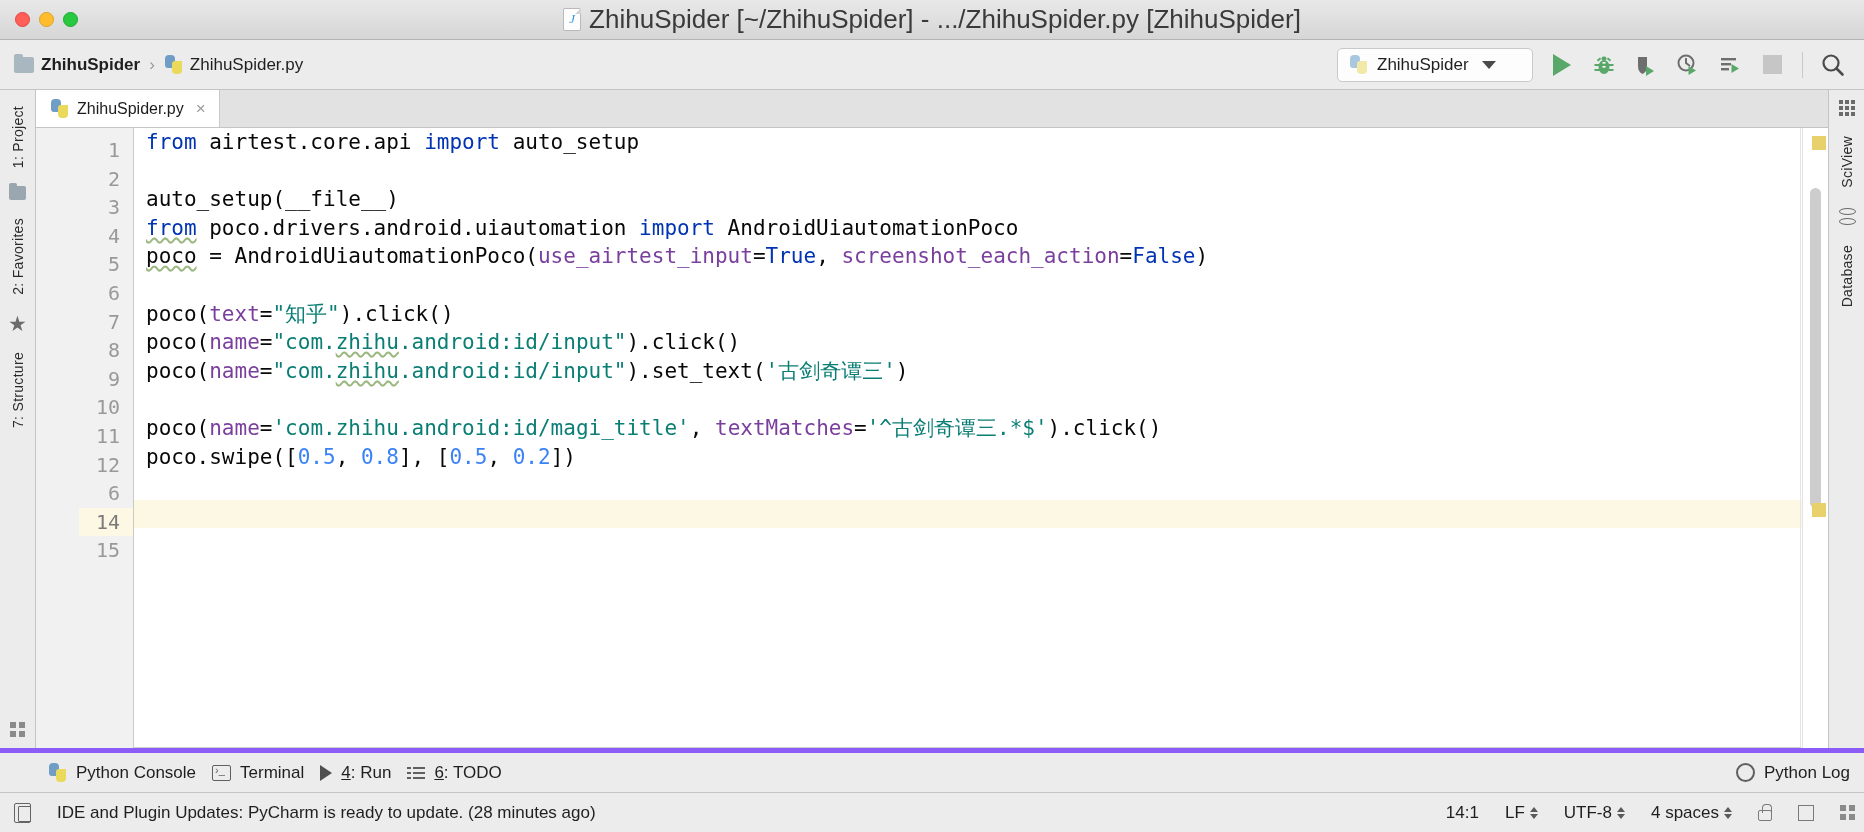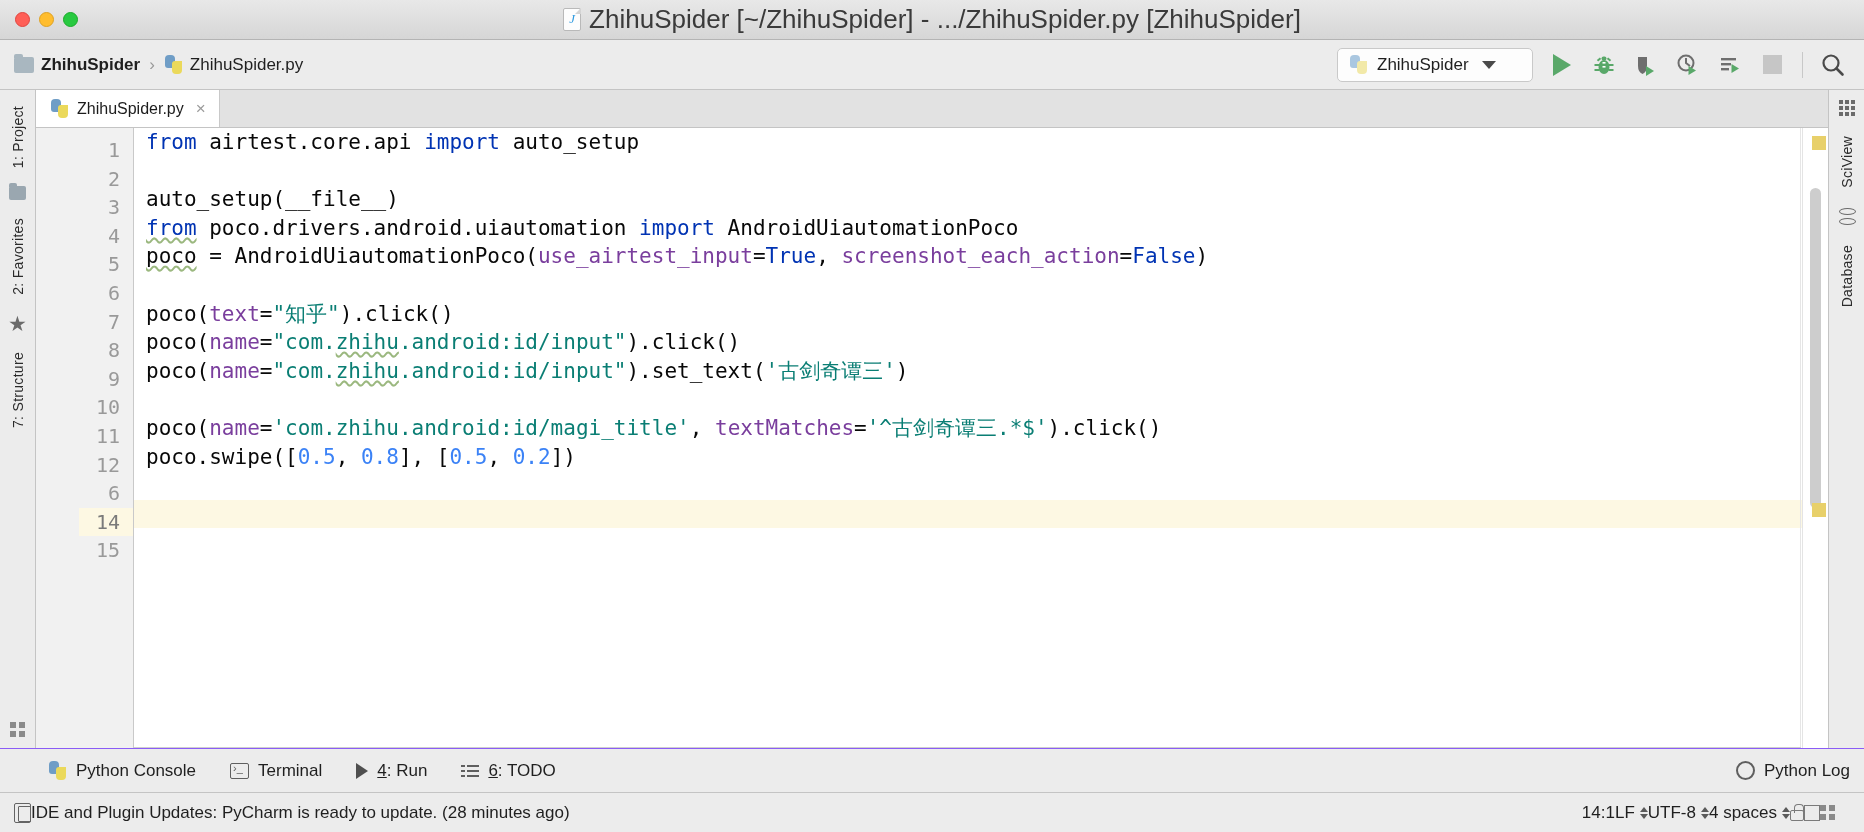--- a/index.html
+++ b/index.html
@@ -214,22 +214,22 @@
   }
   .marker.warn { background: #e8d06a; }
   .right-edge-line {
     position: absolute; top: 0; bottom: 0; right: 27px; width: 1px; background: #e6e6e6;
   }
   .bottom-rule { position: absolute; left: 98px; right: 27px; bottom: 0; height: 1px; background: #cfcfcf; }
 
   
   .bottombar {
     height: 44px; flex: 0 0 44px; background: #ececec;
-    border-top: 1px solid #8b5cf6;
-    display: flex; align-items: center; padding: 0 14px 0 48px; gap: 34px;
+    border-top: 5px solid #8b5cf6;
+    display: flex; align-items: center; padding: 0 14px 0 48px; gap: 16px;
   }
   .bb-item { display: flex; align-items: center; gap: 9px; font-size: 17px; color: #1f1f1f; }
   .bb-underline { text-decoration: underline; }
   .bb-spacer { flex: 1 1 auto; }
   .term-icon {
     width: 19px; height: 16px; border: 1.5px solid #5f5f5f; border-radius: 2px;
     position: relative; font-size: 10px; color: #5f5f5f;
   }
   .term-icon::after {
     content: "\203A_"; position: absolute; left: 2px; top: -2px; font-size: 11px;
@@ -248,21 +248,21 @@
     width: 0; height: 0; border-top: 8px solid transparent;
     border-bottom: 8px solid transparent; border-left: 12px solid #4f4f4f;
   }
   .evlog { display: flex; align-items: center; gap: 9px; font-size: 17px; color: #1f1f1f; }
   .circle-icon { width: 19px; height: 19px; border: 2px solid #5f5f5f; border-radius: 50%; }
 
   
   .statusbar {
     height: 40px; flex: 0 0 40px; background: #ececec;
     border-top: 1px solid #c4c4c4;
-    display: flex; align-items: center; padding: 0 28px 0 14px; gap: 0;
+    display: flex; align-items: center; padding: 0 8px 0 14px; gap: 26px;
   }
   .status-msg { font-size: 17px; color: #1f1f1f; }
   .sb-spacer { flex: 1 1 auto; }
   .sb-item { font-size: 17px; color: #1f1f1f; display: flex; align-items: center; gap: 5px; }
   .sb-chev { display: inline-flex; flex-direction: column; gap: 2px; }
   .sb-chev i {
     width: 0; height: 0; border-left: 4px solid transparent; border-right: 4px solid transparent;
   }
   .sb-chev i.up { border-bottom: 5px solid #5a5a5a; }
   .sb-chev i.dn { border-top: 5px solid #5a5a5a; }

